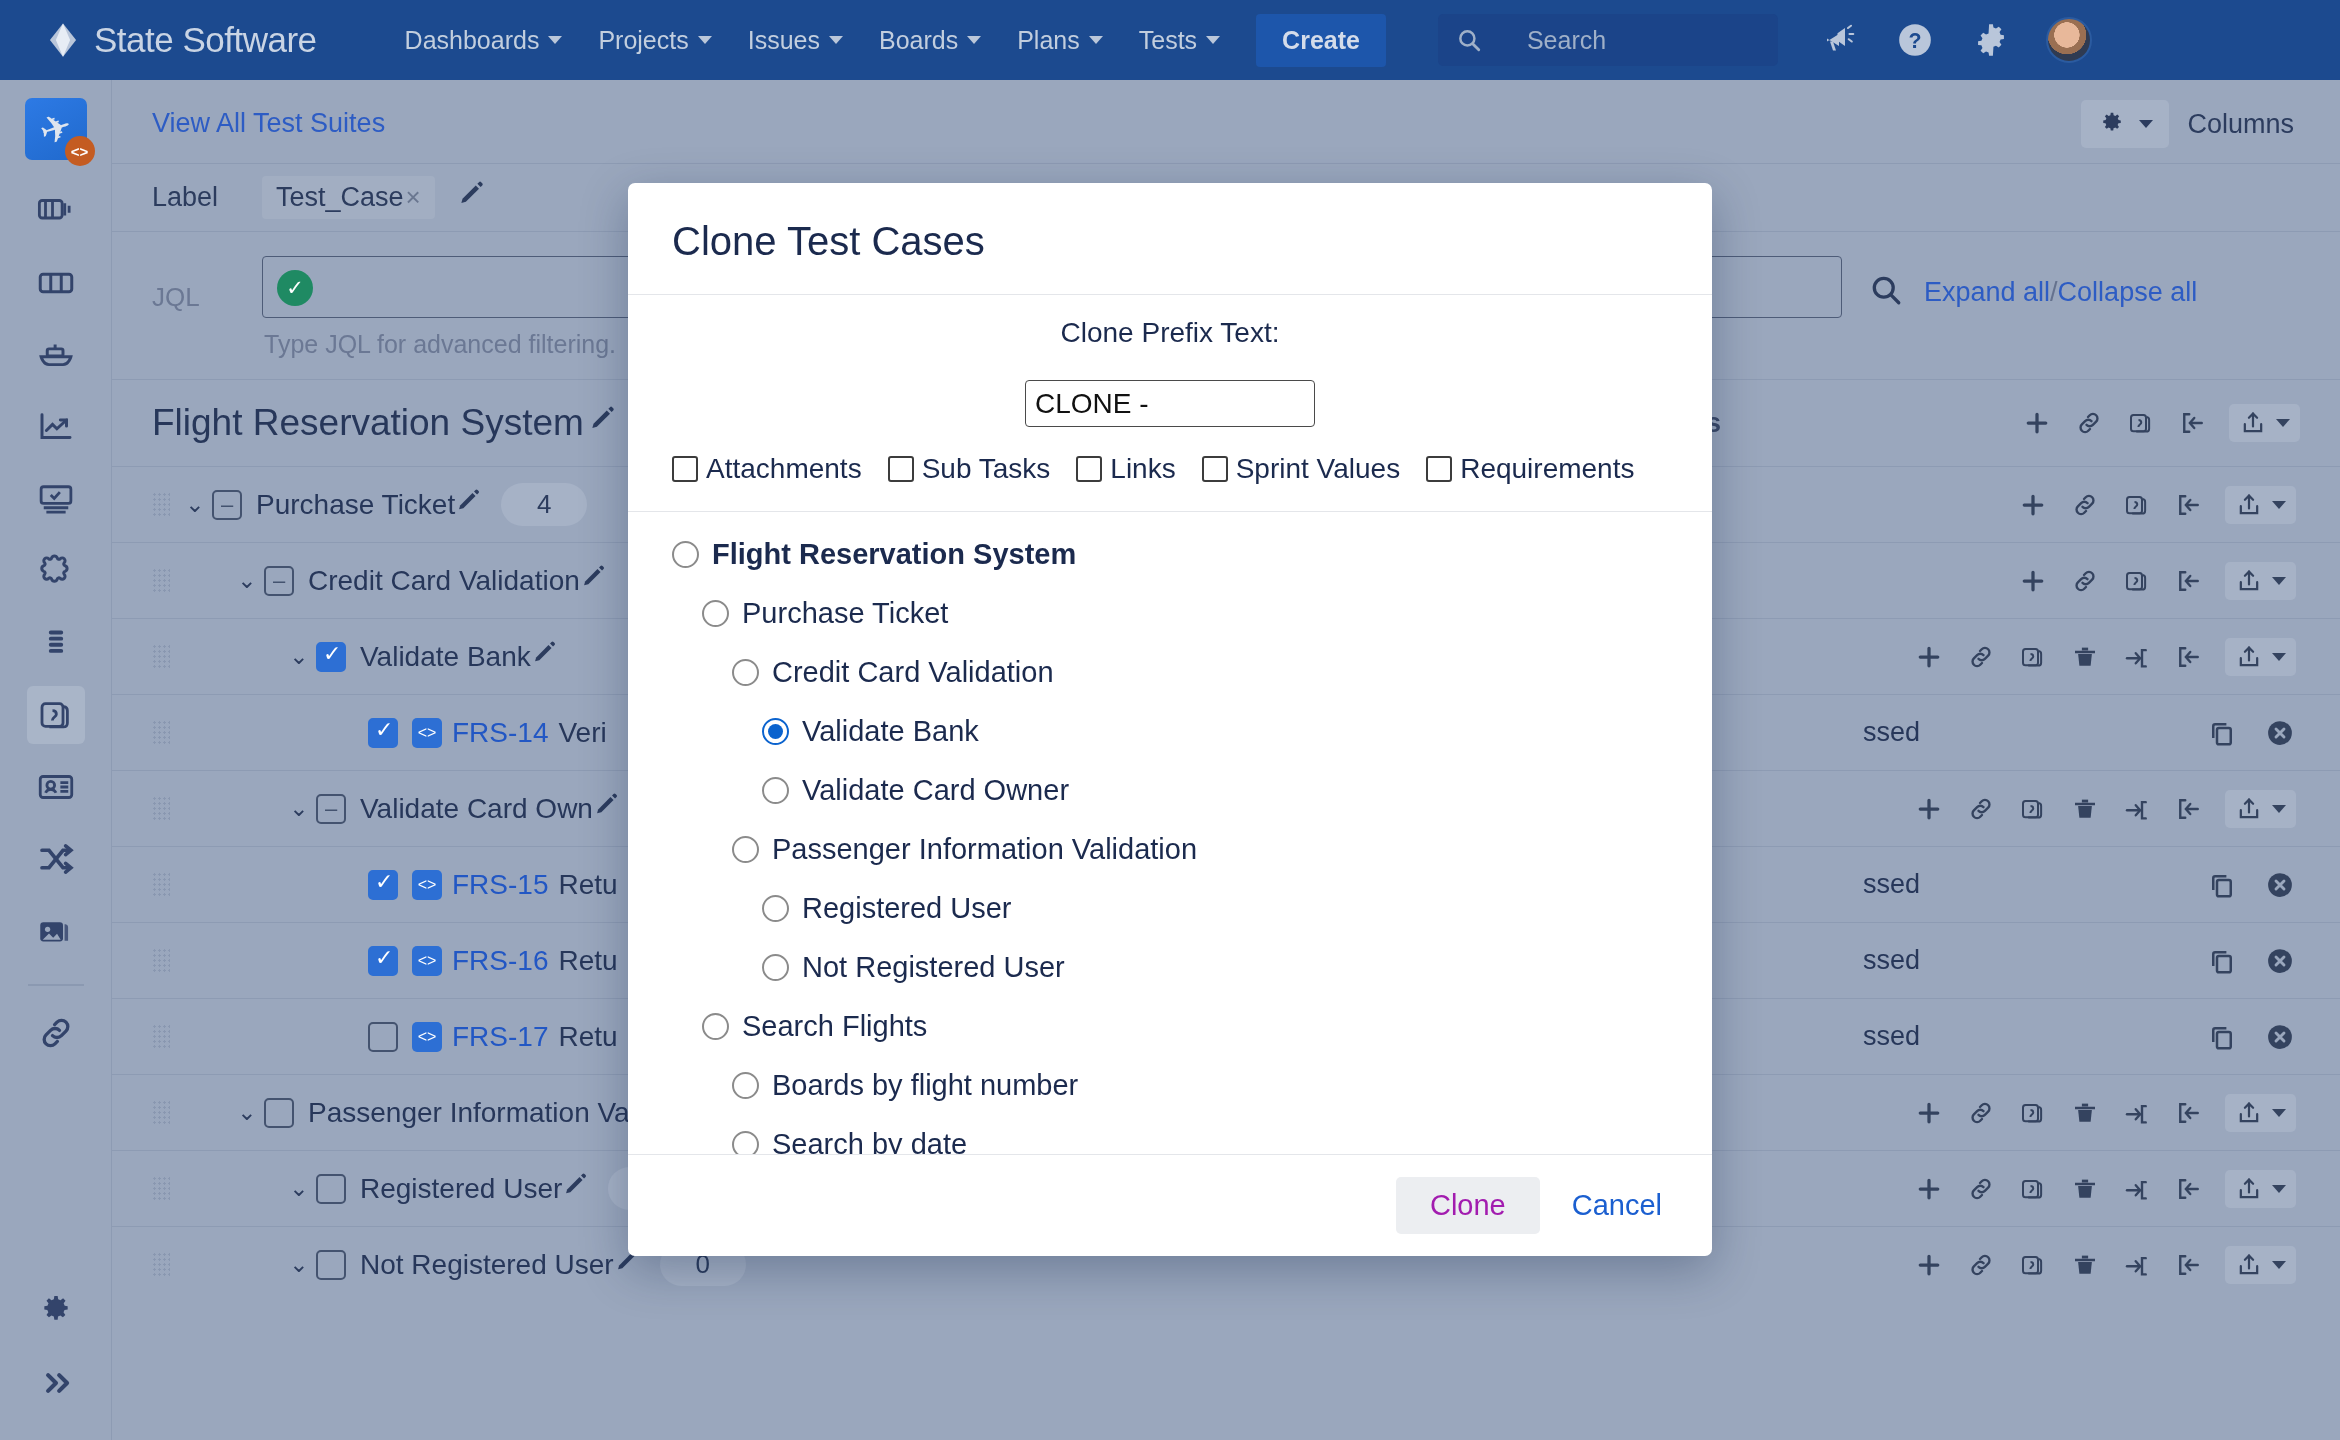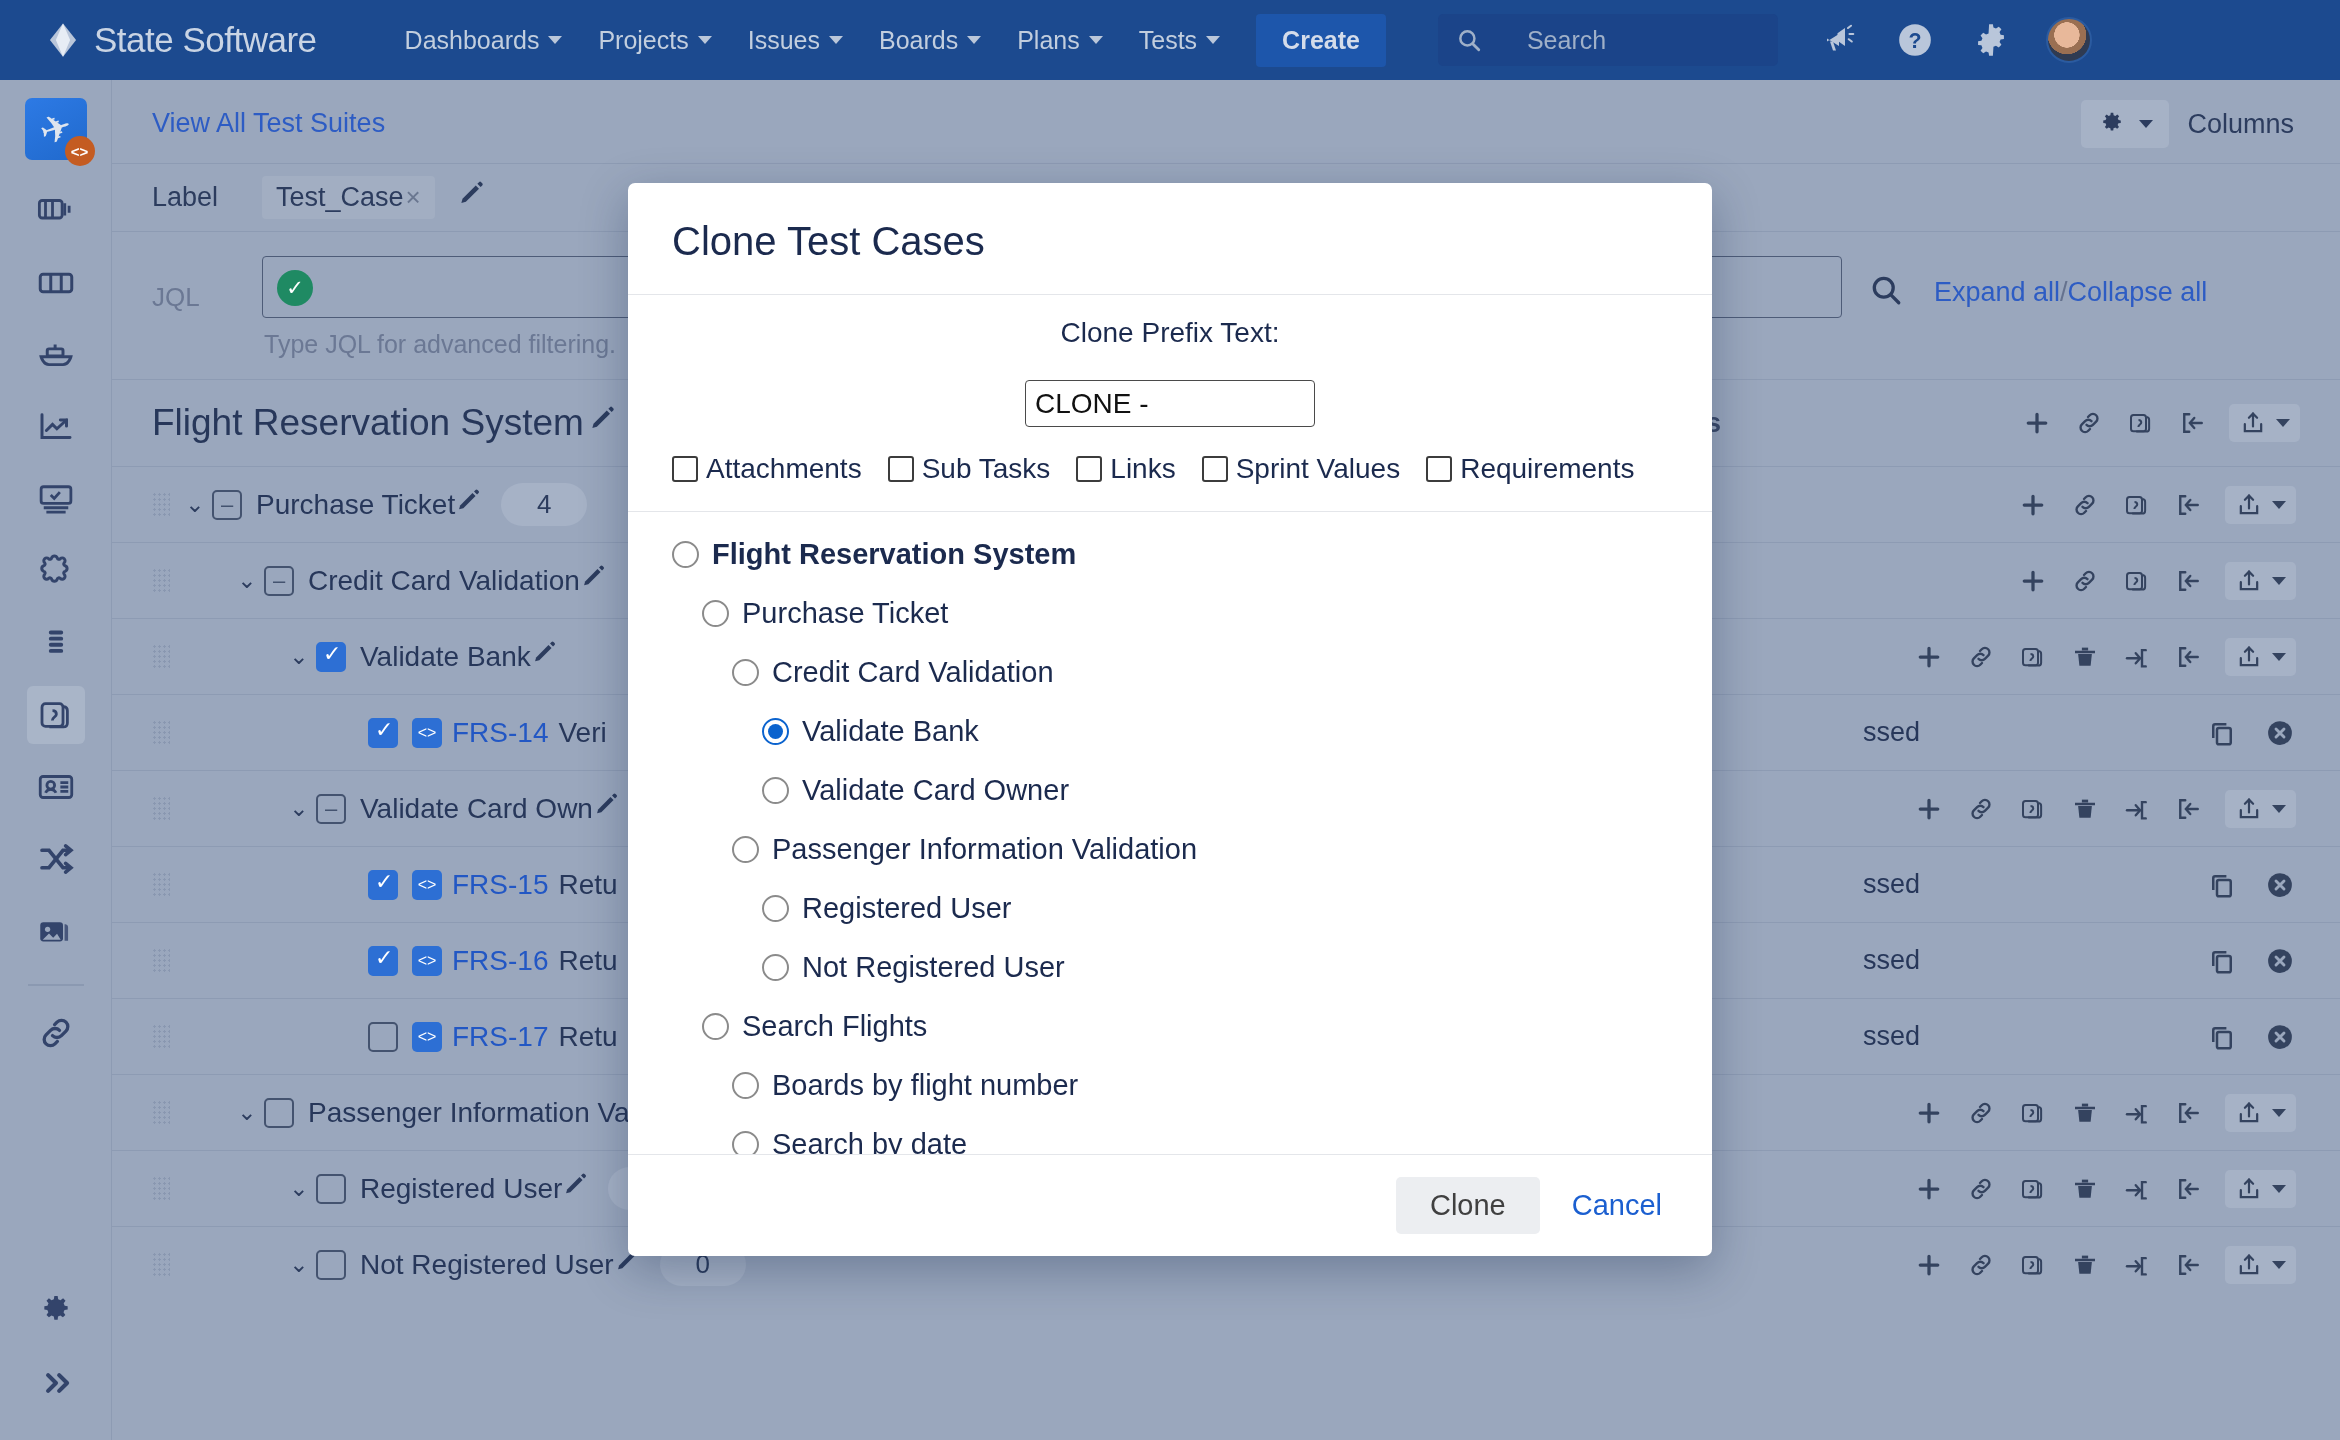--- a/index.html
+++ b/index.html
@@ -90,21 +90,21 @@
   }
   .tagchip { background:#a2aec2; border-radius:4px; padding:6px 14px; display:flex; align-items:center; gap:2px; color:#2c3c5e; font-size:27px;}
   .tagx { color:#6a7790; font-size:26px; }
   .pencil { color:#2c3c5e; font-size:24px; }
 
   .jqlrow { display:flex; align-items:flex-start; border-top:1px solid #8d9bb3; padding:24px 0 20px 40px;}
   .jqllbl { color:#6b7894; font-size:26px; width:110px; margin-top:26px;}
   .jqlbox { width:1580px; height:62px; border:1px solid #4e5c78; border-radius:4px; background:#9aa7bd; position:relative;}
   .jqlcheck { position:absolute; left:14px; top:13px; width:36px;height:36px;border-radius:50%;background:#1f8a63;color:#fff;font-size:21px;display:flex;align-items:center;justify-content:center;}
   .jqlhint { color:#6b7894; font-size:25px; margin-top:12px; margin-left:2px;}
-  .jqlside { display:flex; align-items:center; gap:30px; margin-left:26px; margin-top:16px;}
+  .jqlside { display:flex; align-items:center; gap:20px; margin-left:26px; margin-top:16px;}
   .expcol { color:#2d5cc4; font-size:27px; white-space:nowrap;}
   .expcol .sep { color:#65728e; }
 
   .suitehdr { display:flex; align-items:center; border-top:1px solid #8d9bb3; padding:22px 40px 22px 40px; }
   .suitetitle { color:#27375a; font-size:37px; }
   .statushdr { color:#3b4a69; font-size:27px; font-weight:700; margin-left:auto; margin-right:300px;}
 
   .trow { display:flex; align-items:center; border-top:1px solid #8d9bb3; height:76px; padding-left:40px; position:relative;}
   .grip { width:18px;height:26px; margin-right:8px;
     background-image:radial-gradient(#8795ae 1.1px, transparent 1.2px);
@@ -143,21 +143,21 @@
   .m-check { display:flex; align-items:center; gap:8px; font-size:28px; color:#1b2a4e; }
   .wbox { width:26px;height:26px;border:2px solid #3c3c3c; background:#fff; border-radius:3px;}
   .m-tree { flex:1; padding:26px 44px 18px 44px; overflow:hidden; }
   .tnode { display:flex; align-items:center; margin-bottom:26px; }
   .radio { width:27px;height:27px;border-radius:50%;border:2px solid #8b8b8b; background:#fff; flex:none;}
   .radio.on { border:2px solid #0b63ce; background:#fff; position:relative;}
   .radio.on:after{ content:""; position:absolute; left:4px; top:4px; width:15px;height:15px;border-radius:50%;background:#0b63ce;}
   .tlabel { font-size:29px; color:#1b2a4e; margin-left:13px; white-space:nowrap;}
   .tlabel.b { font-weight:700; }
   .m-foot { border-top:1px solid #e4e6ea; padding:22px 44px; display:flex; align-items:center; justify-content:flex-end; gap:26px;}
-  .btn-clone { background:#eceef1; color:#404040; font-size:29px; padding:12px 34px; border-radius:5px; border:none; font-family:"Liberation Sans", sans-serif;}
+  .btn-clone { background:#eceef1; color:#a21caf; font-size:29px; padding:12px 34px; border-radius:5px; border:none; font-family:"Liberation Sans", sans-serif;}
   .btn-cancel { color:#1b5fd0; font-size:29px; background:none; border:none; font-family:"Liberation Sans", sans-serif;}
 </style>
 </head>
 <body>
 
 <div id="topnav">
   <div class="brand">
     <svg class="brand-logo" viewBox="0 0 32 32">
       <polygon points="16,2 27,16 16,30 5,16" fill="#b9c6da"></polygon>
       <polygon points="16,2 22,16 16,30 10,16" fill="#e7edf5"></polygon>

